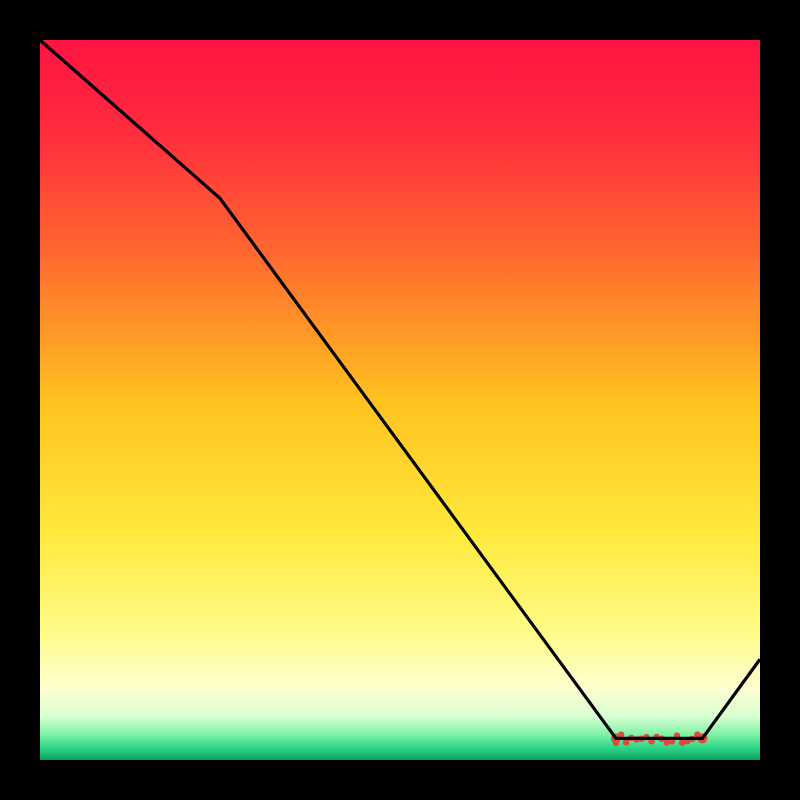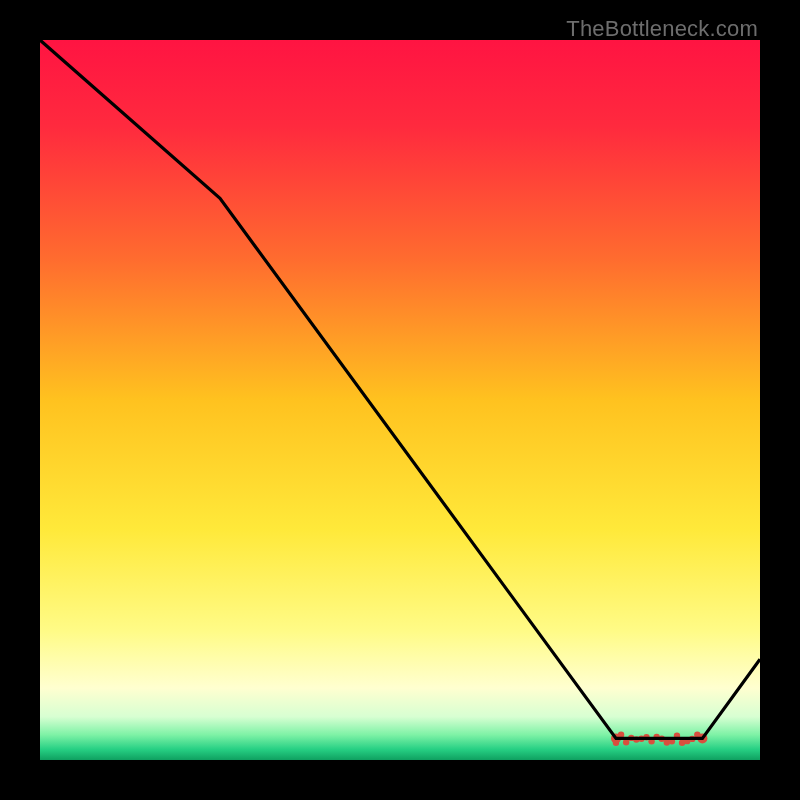--- a/index.html
+++ b/index.html
@@ -33,21 +33,20 @@
     font-weight: 500;
     letter-spacing: 0.2px;
   }
   svg { display: block; }
 </style>
 </head>
 <body>
 
 <div class="frame">
 
-  <div class="watermark">TheBottleneck.com</div>
 
   <div class="plot">
     <svg id="chart-svg" width="720" height="720" viewBox="0 0 720 720">
       <defs>
         <linearGradient id="bg-grad" x1="0" y1="0" x2="0" y2="1">
             <stop offset="0%" stop-color="#ff1442"></stop>
             <stop offset="12%" stop-color="#ff2a3e"></stop>
             <stop offset="30%" stop-color="#ff6a2f"></stop>
             <stop offset="50%" stop-color="#ffc21f"></stop>
             <stop offset="68%" stop-color="#ffe93a"></stop>

